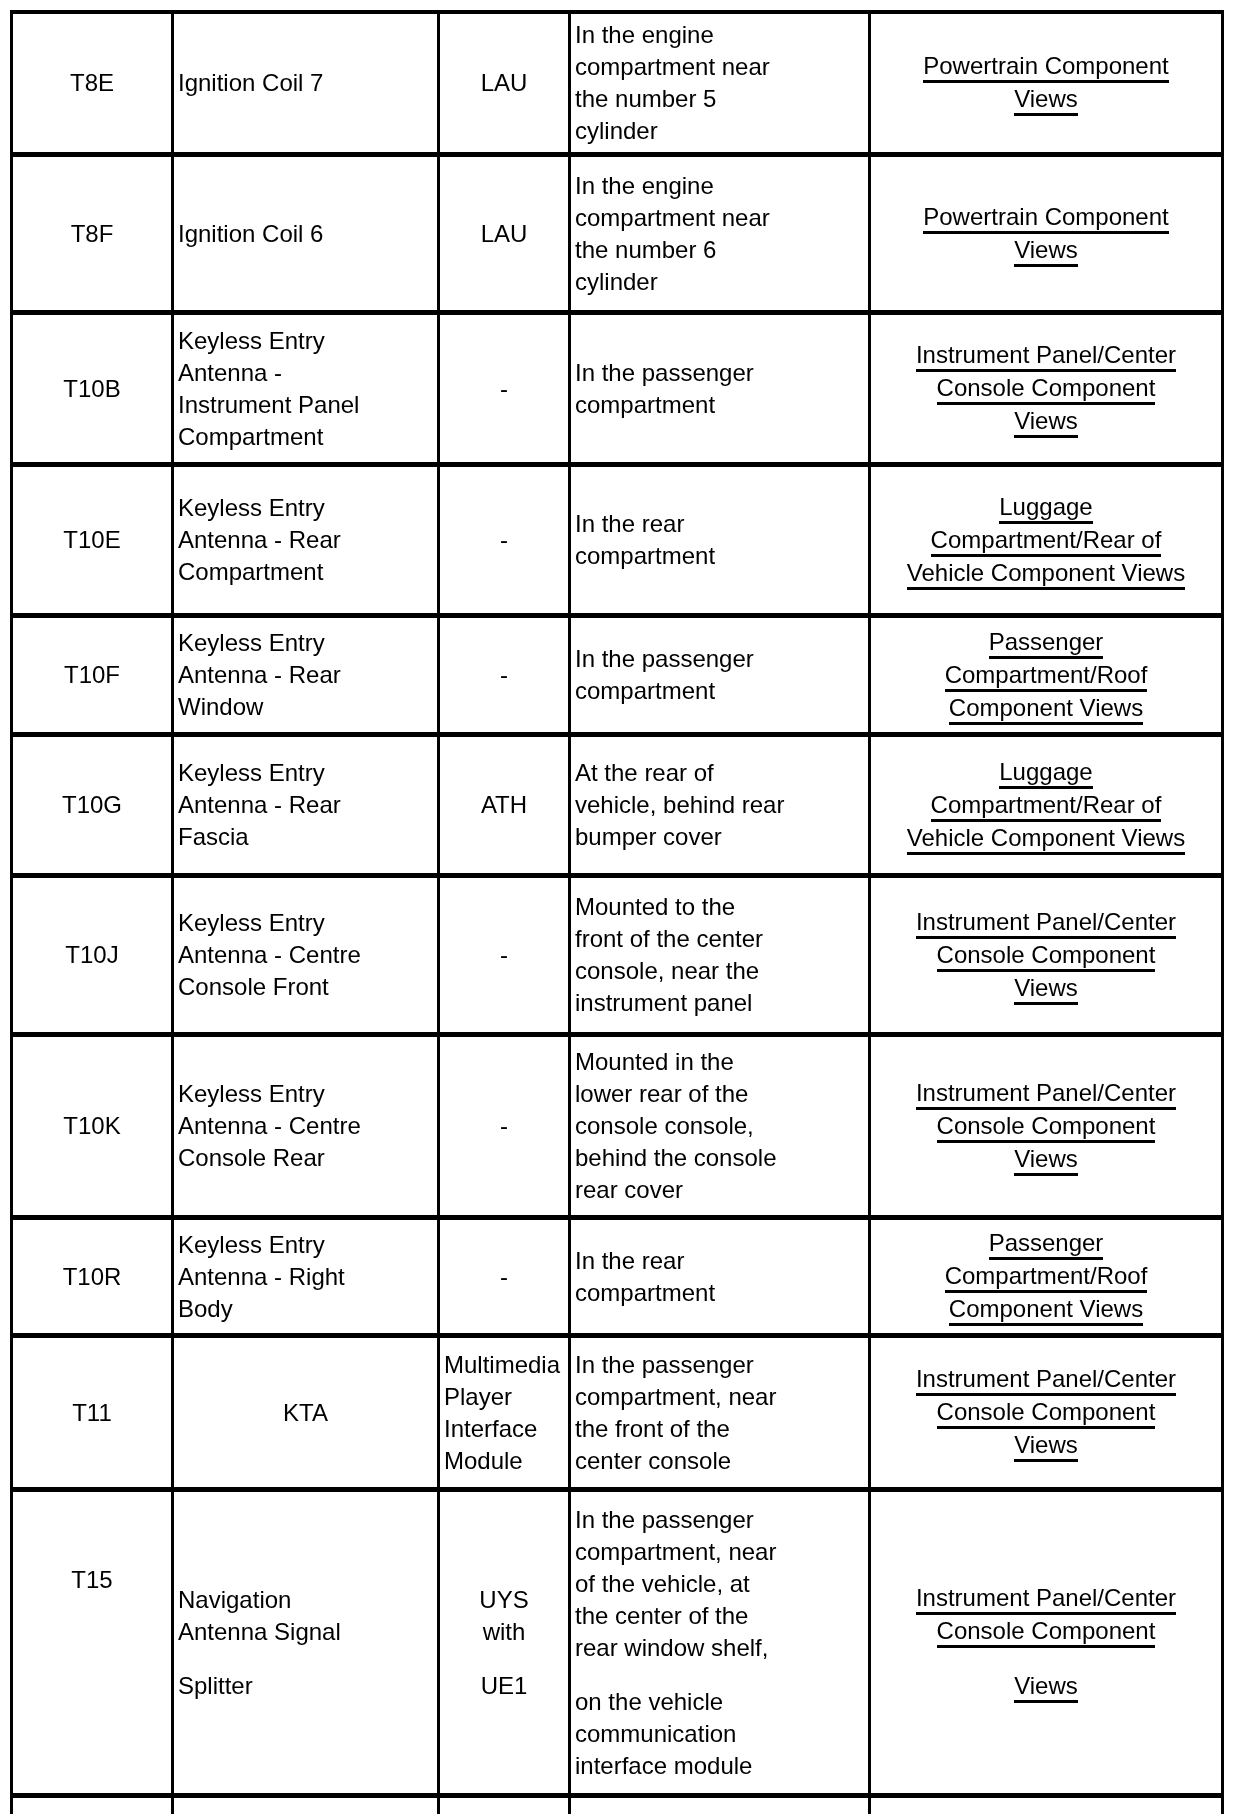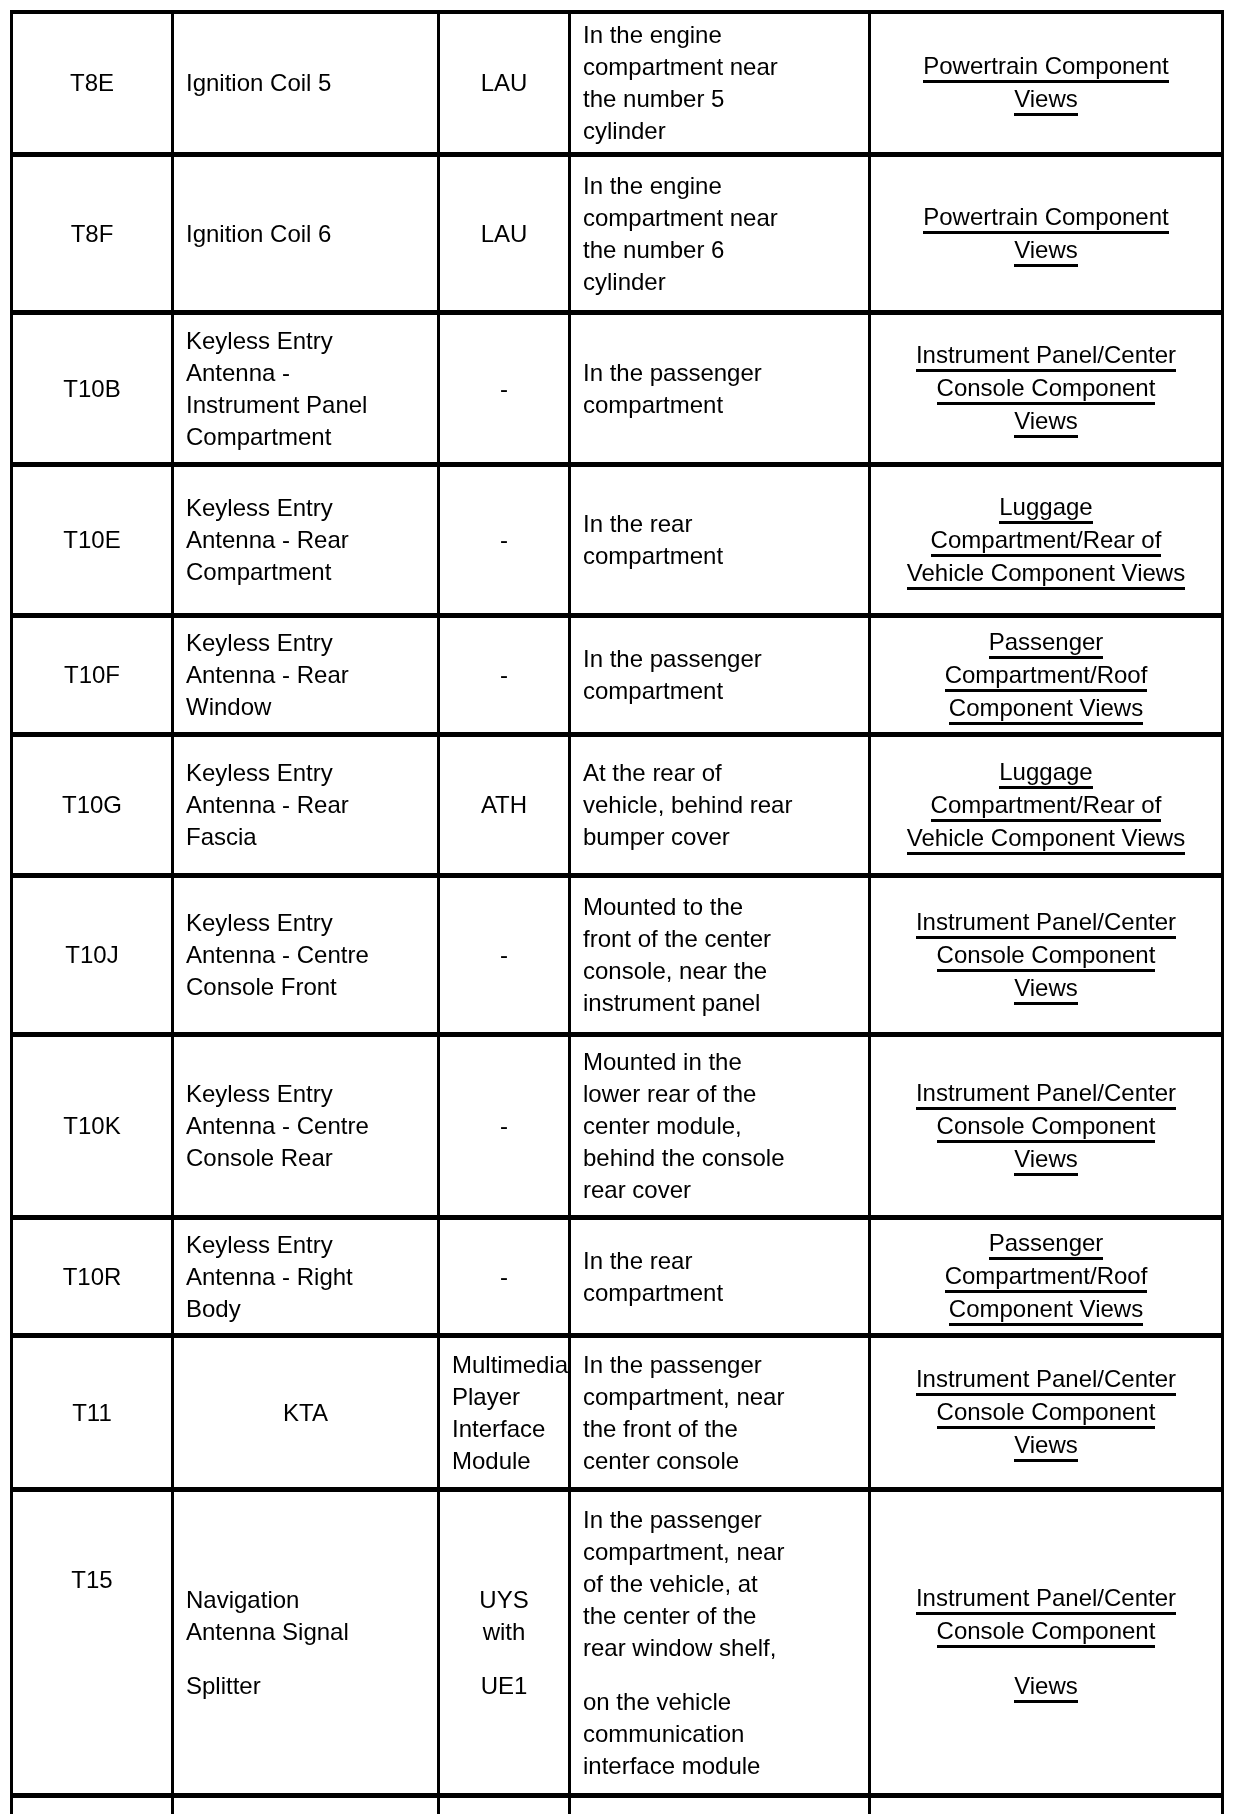--- a/index.html
+++ b/index.html
@@ -45,21 +45,21 @@
   .cell:nth-child(5n+1) { border-left: none; }
 
   .c-id, .c-code, .c-link {
     align-items: center;
     text-align: center;
     padding: 4px 6px;
   }
   .c-name, .c-location {
     align-items: flex-start;
     text-align: left;
-    padding: 4px 8px 4px 12px;
+    padding: 4px 8px 4px 4px;
   }
   .para + .para { margin-top: 22px; }
   .line { display: block; }
   .c-link .line { }
   .u {
     display: inline-block;
     line-height: 28px;
     border-bottom: 3px solid #000;
   }
   
@@ -72,21 +72,21 @@
 <body>
 
 <div class="tbl" id="tbl">
     <div class="cell c-id">
       <div class="para">
         <div class="line"><span>T8E</span></div>
       </div>
     </div>
     <div class="cell c-name">
       <div class="para">
-        <div class="line"><span>Ignition Coil 5</span></div>
+        <div class="line"><span>Ignition Coil 7</span></div>
       </div>
     </div>
     <div class="cell c-code">
       <div class="para">
         <div class="line"><span>LAU</span></div>
       </div>
     </div>
     <div class="cell c-location">
       <div class="para">
         <div class="line"><span>In the engine</span></div>
@@ -298,21 +298,21 @@
     </div>
     <div class="cell c-code">
       <div class="para">
         <div class="line"><span>-</span></div>
       </div>
     </div>
     <div class="cell c-location">
       <div class="para">
         <div class="line"><span>Mounted in the</span></div>
         <div class="line"><span>lower rear of the</span></div>
-        <div class="line"><span>center module,</span></div>
+        <div class="line"><span>console console,</span></div>
         <div class="line"><span>behind the console</span></div>
         <div class="line"><span>rear cover</span></div>
       </div>
     </div>
     <div class="cell c-link">
       <div class="para">
         <div class="line"><span class="u">Instrument Panel/Center</span></div>
         <div class="line"><span class="u">Console Component</span></div>
         <div class="line"><span class="u">Views</span></div>
       </div>

